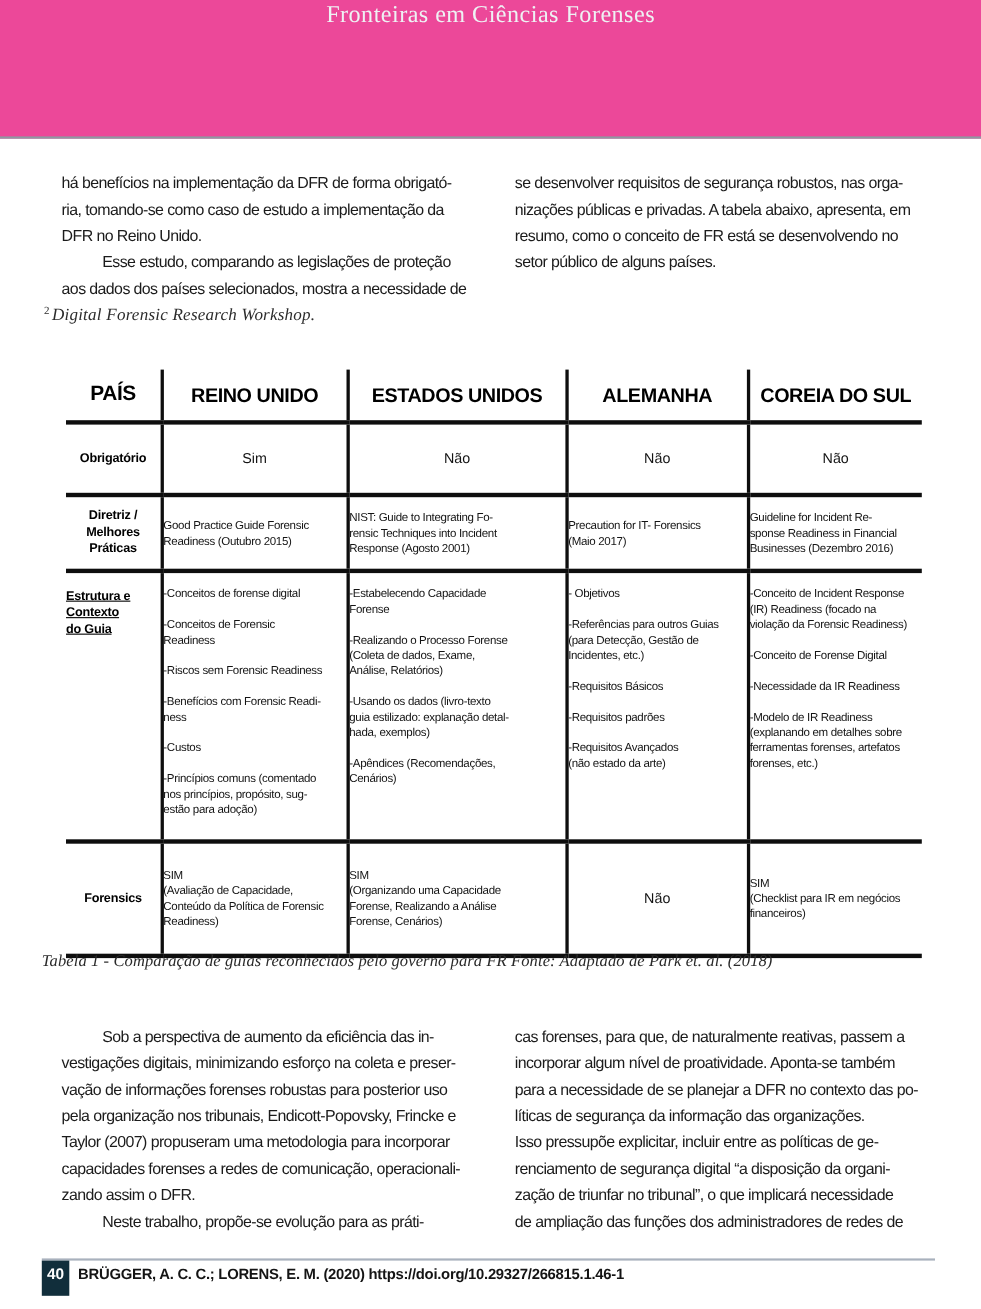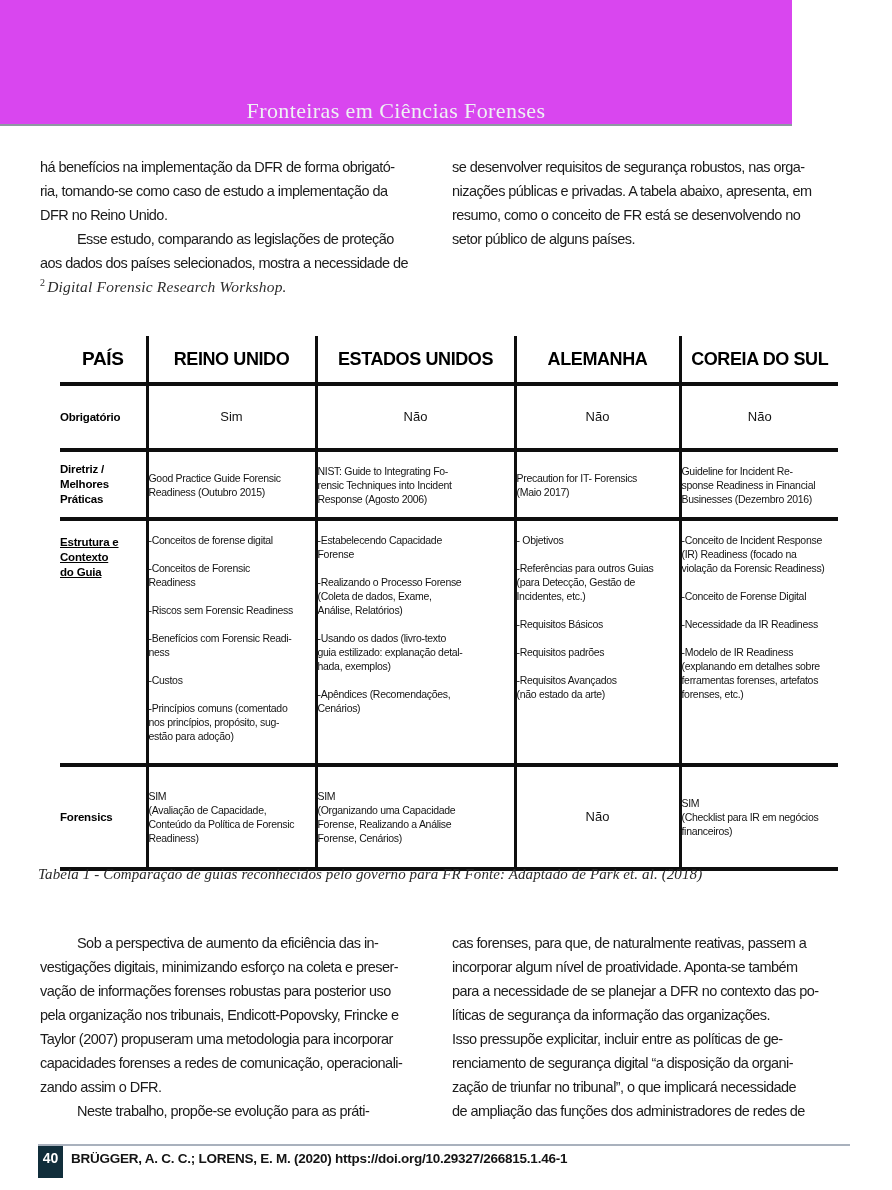--- a/index.html
+++ b/index.html
@@ -2,33 +2,34 @@
 <html><head>
 <meta charset="utf-8">
 <style>
   html,body{margin:0;padding:0;background:#ffffff;}
   .page{
     position:relative;width:892px;height:1190px;background:#ffffff;overflow:hidden;
     font-family:"Liberation Sans",sans-serif;color:#1b1b1b;
   }
   
   .header-bar{
-    position:absolute;left:0;top:0;width:792px;height:124px;
-    background:#d946ef;border-bottom:2px solid #8e99a2;
-    display:flex;align-items:flex-end;justify-content:center;
+    position:absolute;left:0;top:0;width:892px;height:124px;
+    background:#ec4899;border-bottom:2px solid #8e99a2;
+    display:flex;align-items:flex-start;justify-content:center;
   }
   .header-title{
     font-family:"Liberation Serif",serif;font-size:22px;color:#eef2f4;
     letter-spacing:.4px;font-weight:400;
   }
   
   .bodycol{
     position:absolute;width:406px;
     font-size:14.5px;line-height:24px;letter-spacing:-0.55px;
     color:#1b1b1b;
+    margin-left:16px;
   }
   .bodycol p{margin:0;white-space:pre;}
   .bodycol p.indent{text-indent:37px;}
   .col-tl{left:40px;top:155px;}
   .col-tr{left:452px;top:155px;}
   .col-bl{left:40px;top:931px;}
   .col-br{left:452px;top:931px;}
   .footnote{
     position:absolute;left:40px;top:277px;
     font-family:"Liberation Serif",serif;font-style:italic;
@@ -43,21 +44,21 @@
   table.dtable th,table.dtable td{padding:0;vertical-align:middle;}
   table.dtable .vline{border-left:3px solid #0e0e0e;}
   table.dtable tr.rline>*{border-top:4px solid #0e0e0e;}
   table.dtable tr.last>*{border-bottom:4px solid #0e0e0e;}
   th.country{
     font-size:18px;font-weight:700;letter-spacing:-0.4px;color:#000;
     text-align:center;height:46px;
   }
   th.pais{font-size:19px;}
   td.rowlabel{
-    font-size:11.5px;font-weight:700;color:#000;text-align:left;
+    font-size:11.5px;font-weight:700;color:#000;text-align:center;
     letter-spacing:-0.2px;line-height:15px;white-space:pre-line;
   }
   td.rowlabel.toplab{vertical-align:top;text-align:left;padding:14px 18px 0 0;text-decoration:underline;}
   td.cell{
     font-size:10.5px;line-height:14px;letter-spacing:-0.3px;color:#141414;
     white-space:pre-line;padding:0 10px 0 12px;margin-left:30px;
   }
   td.cell.centered{text-align:center;font-size:13px;letter-spacing:0;}
   td.cell.topcell{vertical-align:top;padding-top:12px;}
   tr.r-obrig>*{height:62px;}
@@ -133,21 +134,21 @@
       <td class="cell centered vline">Não</td>
     </tr>
     <tr class="rline r-diretriz">
       <td class="rowlabel">Diretriz /
 Melhores
 Práticas</td>
       <td class="cell vline">Good Practice Guide Forensic
 Readiness (Outubro 2015)</td>
       <td class="cell vline">NIST: Guide to Integrating Fo-
 rensic Techniques into Incident
-Response (Agosto 2006)</td>
+Response (Agosto 2001)</td>
       <td class="cell vline">Precaution for IT- Forensics
 (Maio 2017)</td>
       <td class="cell vline">Guideline for Incident Re-
 sponse Readiness in Financial
 Businesses (Dezembro 2016)</td>
     </tr>
     <tr class="rline r-estrutura">
       <td class="rowlabel toplab">Estrutura e
 Contexto
 do Guia</td>

